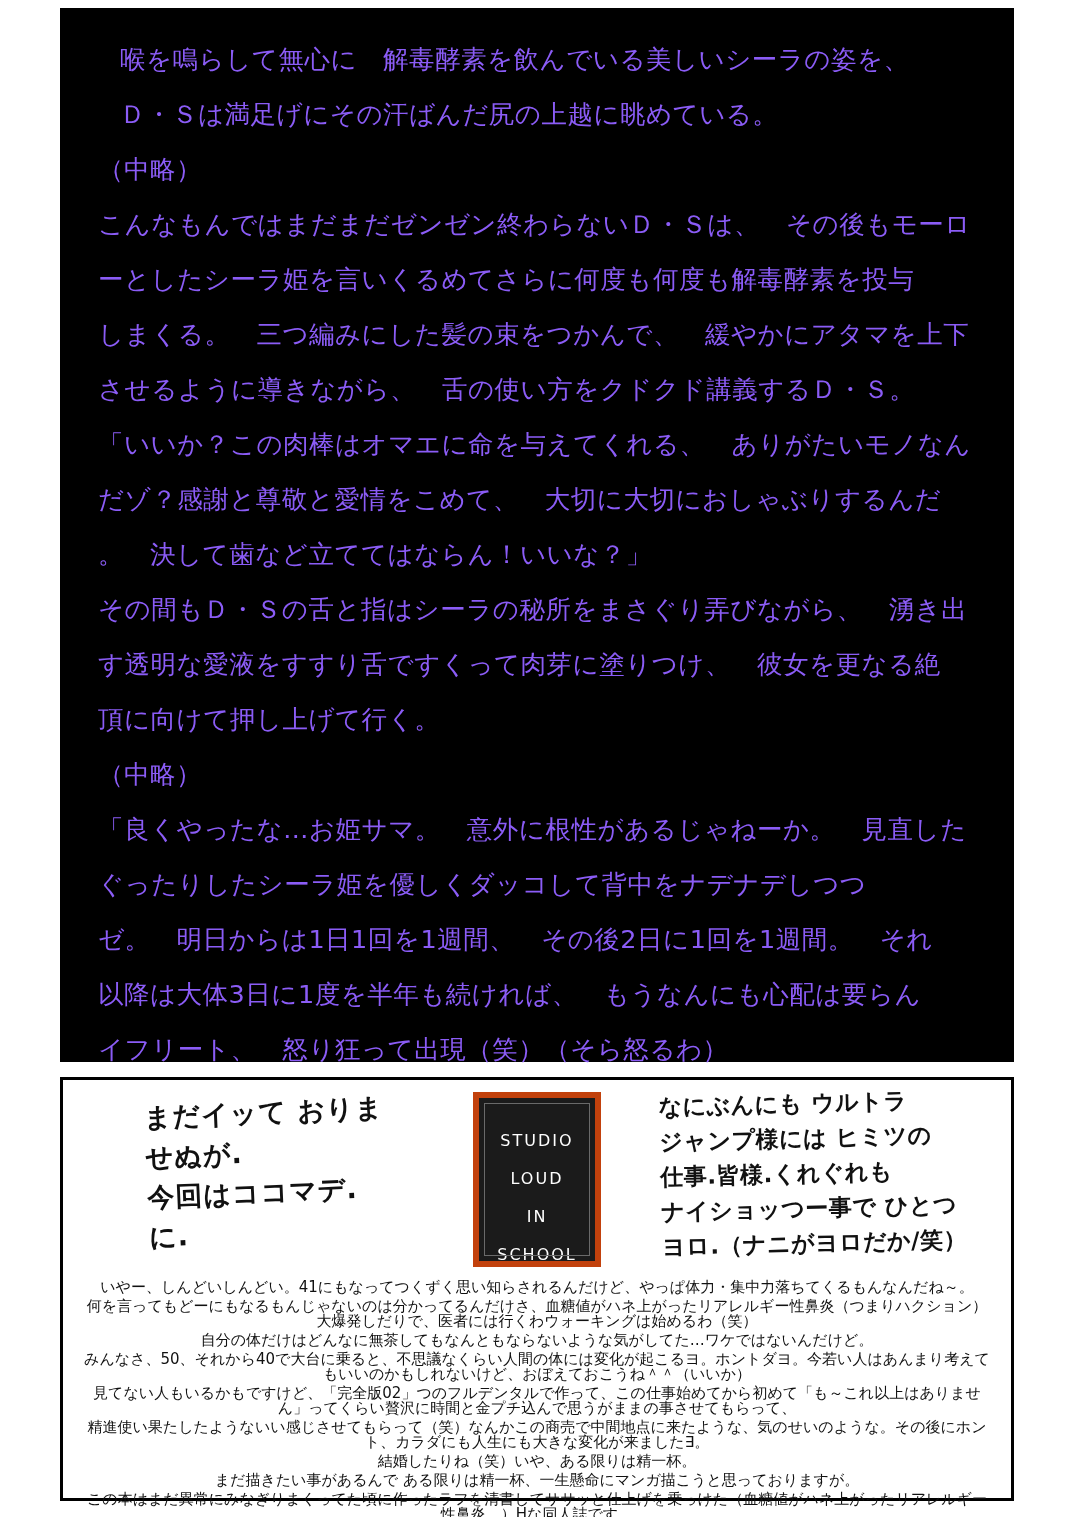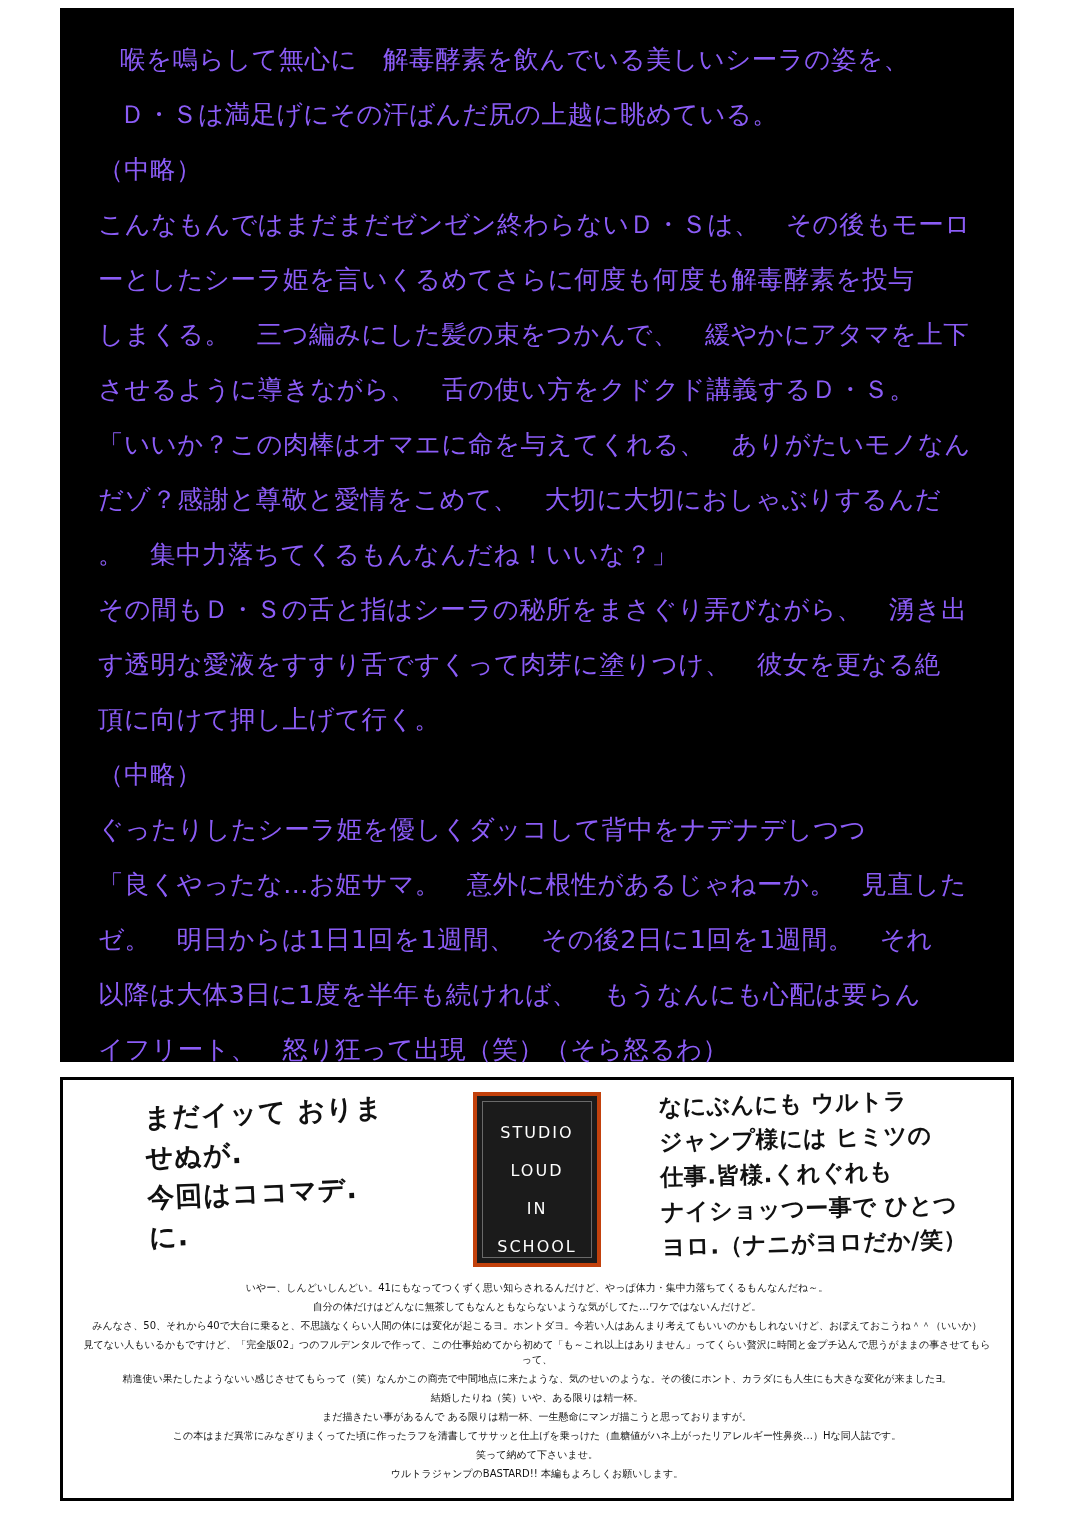--- a/index.html
+++ b/index.html
@@ -85,23 +85,23 @@
     letter-spacing: 0.5px;
   }
   
   .logo-box {
     position: absolute;
     left: 410px;
     top: 12px;
     width: 128px;
     height: 175px;
     background: #1b1b1b;
-    border: 4px solid #c2410c;
-    box-sizing: border-box;
-    padding: 18px 6px;
+    border: 6px solid #c2410c;
+    box-sizing: border-box;
+    padding: 24px 6px;
     text-align: center;
   }
   .logo-box .logo-line {
     color: #ffffff;
     font-family: "DejaVu Sans", "Liberation Sans", sans-serif;
     font-size: 16px;
     letter-spacing: 2px;
     line-height: 38px;
     text-align: center;
   }
@@ -120,48 +120,48 @@
     left: 0;
     top: 200px;
     width: 100%;
     padding: 0 20px;
     box-sizing: border-box;
     text-align: center;
   }
   .notes p {
     margin: 0 0 4px 0;
     font-family: "DejaVu Sans", "Liberation Sans", sans-serif;
-    font-size: 10px;
+    font-size: 15px;
     line-height: 15px;
     color: #111111;
     white-space: pre-wrap;
   }
 </style>
 </head>
 <body>
 
 <div class="page">
 
   <div class="story-panel">
     <p class="story-line indent">喉を鳴らして無心に　解毒酵素を飲んでいる美しいシーラの姿を、</p>
     <p class="story-line indent">Ｄ・Ｓは満足げにその汗ばんだ尻の上越に眺めている。</p>
     <p class="story-line">（中略）</p>
     <p class="story-line">こんなもんではまだまだゼンゼン終わらないＤ・Ｓは、　その後もモーロ</p>
     <p class="story-line">ーとしたシーラ姫を言いくるめてさらに何度も何度も解毒酵素を投与</p>
     <p class="story-line">しまくる。　三つ編みにした髪の束をつかんで、　緩やかにアタマを上下</p>
     <p class="story-line">させるように導きながら、　舌の使い方をクドクド講義するＤ・Ｓ。</p>
     <p class="story-line">「いいか？この肉棒はオマエに命を与えてくれる、　ありがたいモノなん</p>
     <p class="story-line">だゾ？感謝と尊敬と愛情をこめて、　大切に大切におしゃぶりするんだ</p>
-    <p class="story-line">。　集中力落ちてくるもんなんだね！いいな？」</p>
+    <p class="story-line">。　決して歯など立ててはならん！いいな？」</p>
     <p class="story-line">その間もＤ・Ｓの舌と指はシーラの秘所をまさぐり弄びながら、　湧き出</p>
     <p class="story-line">す透明な愛液をすすり舌ですくって肉芽に塗りつけ、　彼女を更なる絶</p>
     <p class="story-line">頂に向けて押し上げて行く。</p>
     <p class="story-line">（中略）</p>
+    <p class="story-line">「良くやったな…お姫サマ。　意外に根性があるじゃねーか。　見直した</p>
     <p class="story-line">ぐったりしたシーラ姫を優しくダッコして背中をナデナデしつつ</p>
-    <p class="story-line">「良くやったな…お姫サマ。　意外に根性があるじゃねーか。　見直した</p>
     <p class="story-line">ゼ。　明日からは1日1回を1週間、　その後2日に1回を1週間。　それ</p>
     <p class="story-line">以降は大体3日に1度を半年も続ければ、　もうなんにも心配は要らん</p>
     <p class="story-line">イフリート、　怒り狂って出現（笑）（そら怒るわ）</p>
   </div>
 
   <div class="afterword">
 
     <div class="afterword-top">
 
       <div class="hand hand-left">まだイッて おりま
@@ -179,20 +179,21 @@
 
       <div class="hand hand-right">なにぶんにも ウルトラ
 ジャンプ様には ヒミツの
 仕事.皆様.くれぐれも
 ナイショッつー事で ひとつ
 ヨロ.（ナニがヨロだか/笑）</div>
     </div>
 
     <div class="notes">
       <p>いやー、しんどいしんどい。41にもなってつくずく思い知らされるんだけど、やっぱ体力・集中力落ちてくるもんなんだね～。</p>
+      <p>何を言ってもどーにもなるもんじゃないのは分かってるんだけさ、血糖値がハネ上がったリアレルギー性鼻炎（つまりハクション）大爆発しだりで、医者には行くわウォーキングは始めるわ（笑）</p>
       <p>自分の体だけはどんなに無茶してもなんともならないような気がしてた…ワケではないんだけど。</p>
       <p>みんなさ、50、それから40で大台に乗ると、不思議なくらい人間の体には変化が起こるヨ。ホントダヨ。今若い人はあんまり考えてもいいのかもしれないけど、おぼえておこうね＾＾（いいか）</p>
       <p>見てない人もいるかもですけど、「完全版02」つのフルデンタルで作って、この仕事始めてから初めて「も～これ以上はありません」ってくらい贅沢に時間と金プチ込んで思うがままの事させてもらって、</p>
       <p>精進使い果たしたようないい感じさせてもらって（笑）なんかこの商売で中間地点に来たような、気のせいのような。その後にホント、カラダにも人生にも大きな変化が来ました∃。</p>
       <p>結婚したりね（笑）いや、ある限りは精一杯。</p>
       <p>まだ描きたい事があるんで ある限りは精一杯、一生懸命にマンガ描こうと思っておりますが。</p>
       <p>この本はまだ異常にみなぎりまくってた頃に作ったラフを清書してササッと仕上げを乗っけた（血糖値がハネ上がったリアレルギー性鼻炎…）Hな同人誌です。</p>
       <p>笑って納めて下さいませ。</p>
       <p>ウルトラジャンプのBASTARD!! 本編もよろしくお願いします。</p>
 

